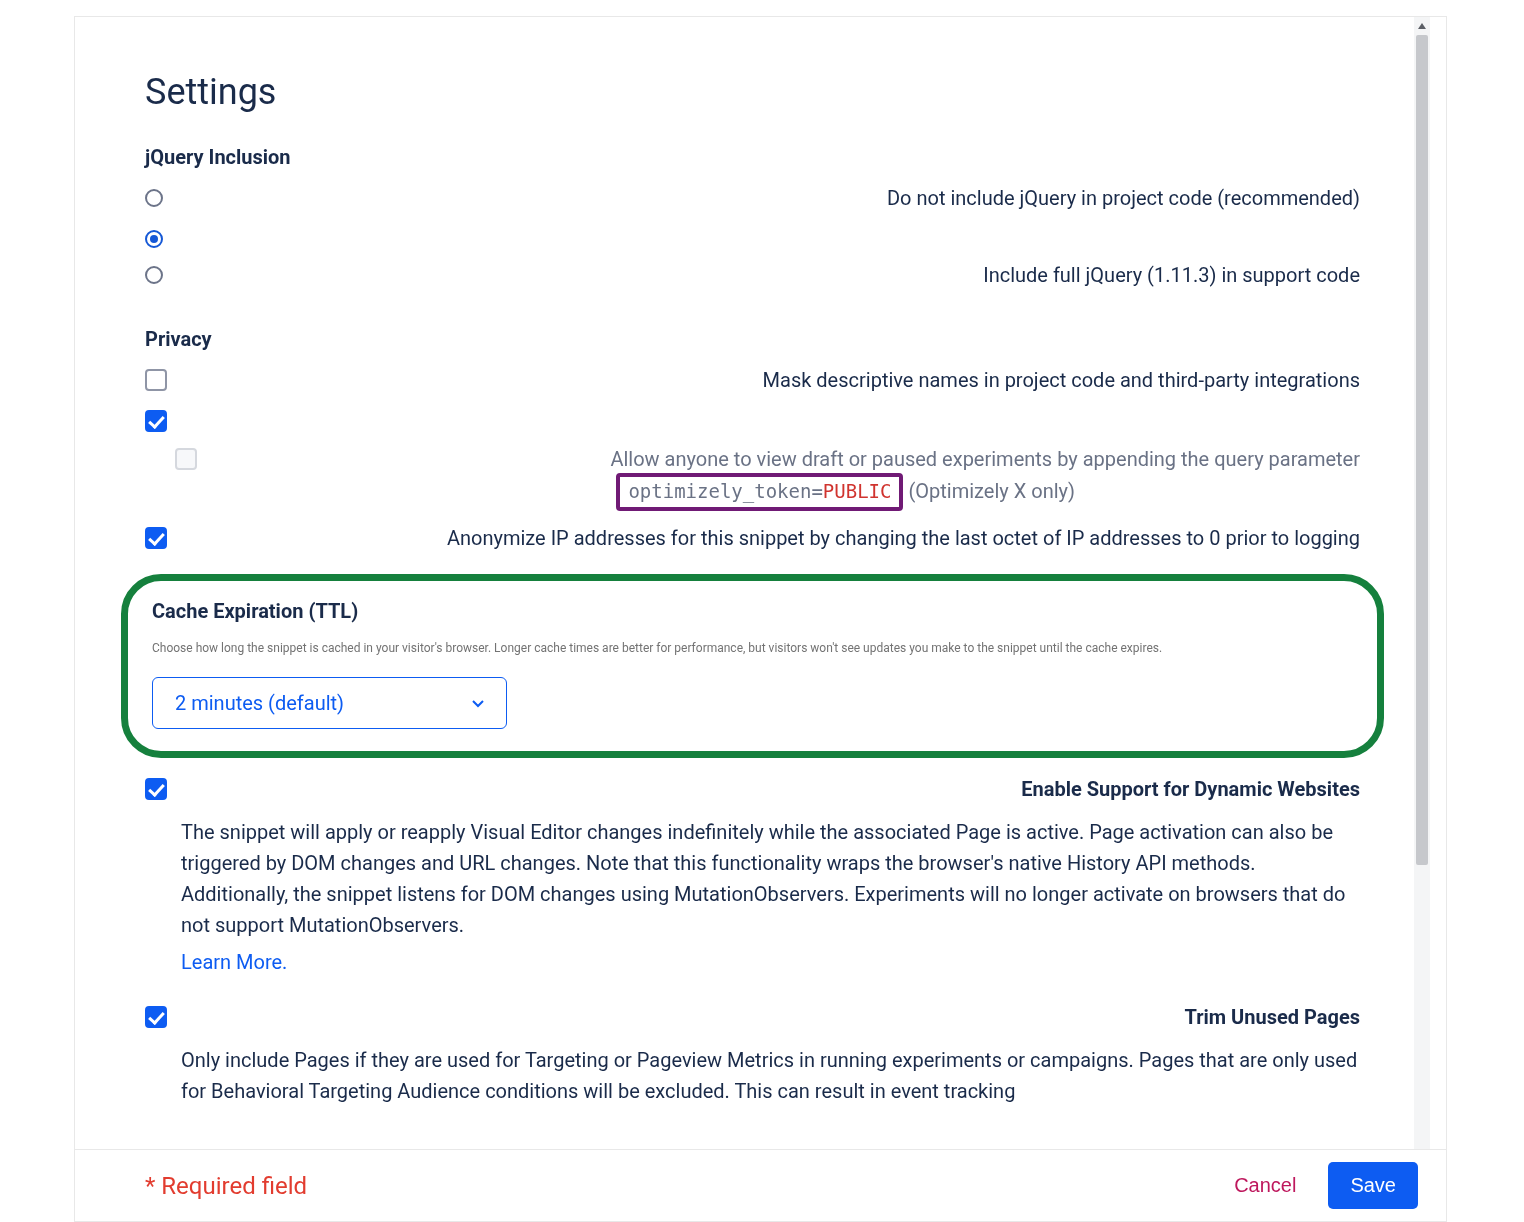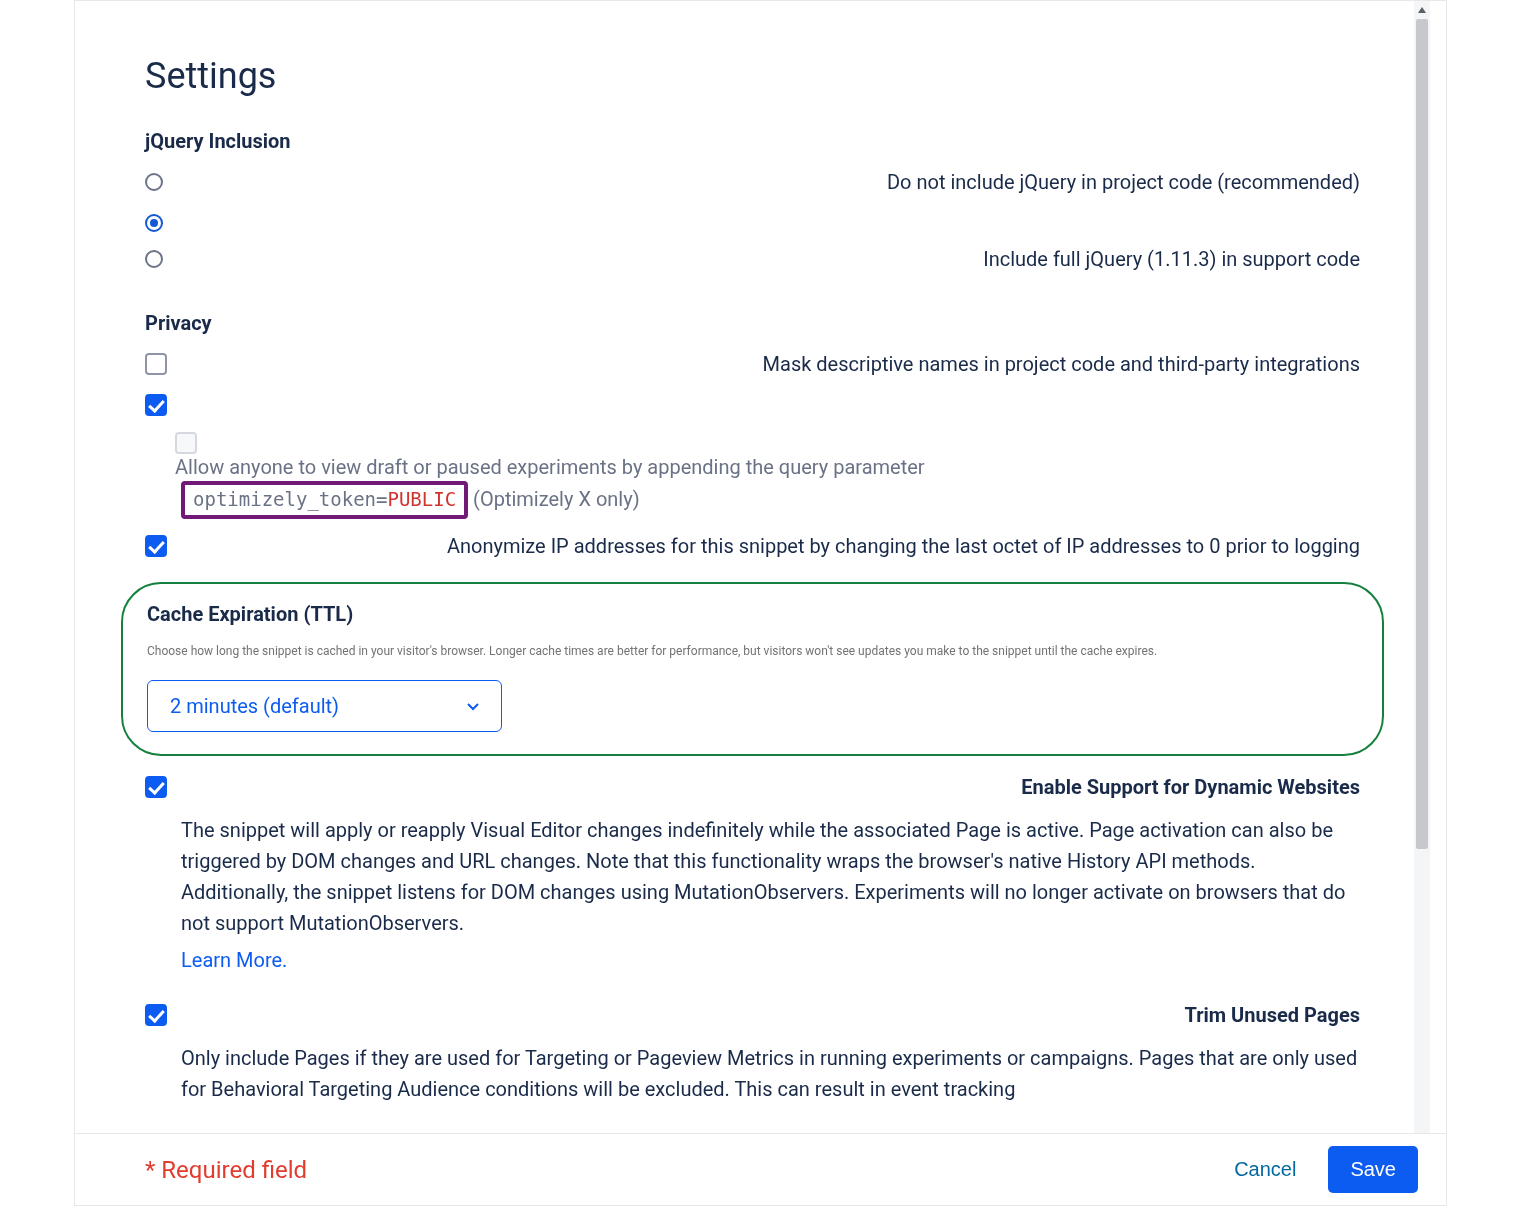--- a/index.html
+++ b/index.html
@@ -12,21 +12,21 @@
   .page-frame {
     width: 1524px;
     height: 1222px;
     position: relative;
     background: #fff;
     overflow: hidden;
   }
   .content-border {
     position: absolute;
     left: 74px;
-    top: 0;
+    top: 16px;
     width: 1373px;
     height: 1206px;
     border: 1px solid #e8e8e8;
     background: #fff;
   }
   .scroll-area {
     position: absolute;
     left: 0;
     top: 0;
     width: 1355px;
@@ -103,38 +103,37 @@
     border: solid #fff;
     border-width: 0 3px 3px 0;
     transform: rotate(42deg);
   }
   .check-row.disabled .check-shape {
     border-color: #d5d8de;
     background: #f7f8fa;
   }
   .nested {
     margin-left: 30px;
-    flex-direction: column;
   }
   .disabled-text { color: #6a7285; }
   .code-box {
     display: inline-block;
     font-family: ui-monospace, Menlo, Consolas, monospace;
     font-size: 19px;
     border: 4px solid #701a75;
     border-radius: 4px;
     padding: 2px 8px;
     margin-left: 6px;
     background: #fff;
   }
   .code-red { color: #d0342f; }
   .paren-text { color: #6a7285; }
 
   .highlight-box {
-    border: 2px solid #15803d;
+    border: 7px solid #15803d;
     border-radius: 40px;
     padding: 18px 0 22px 0;
     margin: 22px -24px 18px -24px;
   }
   .highlight-inner { padding: 0 24px; }
   .ttl-desc {
     font-size: 12px;
     line-height: 1.55;
     color: #737373;
     margin: 8px 0 20px 0;
@@ -182,21 +181,21 @@
     background: #fff;
   }
   .required { color: #e23c2f; font-size: 24px; flex: 1; }
   .btn {
     font-size: 20px;
     padding: 12px 22px;
     border-radius: 5px;
     border: none;
     cursor: pointer;
   }
-  .btn-cancel { background: transparent; color: #0369a1; margin-right: 10px; }
+  .btn-cancel { background: transparent; color: #be185d; margin-right: 10px; }
   .btn-save { background: #0d5cf2; color: #fff; }
 
   
   .scrollbar-track {
     position: absolute;
     right: 0;
     top: 0;
     width: 16px;
     height: 1146px;
     background: #f4f5f6;

